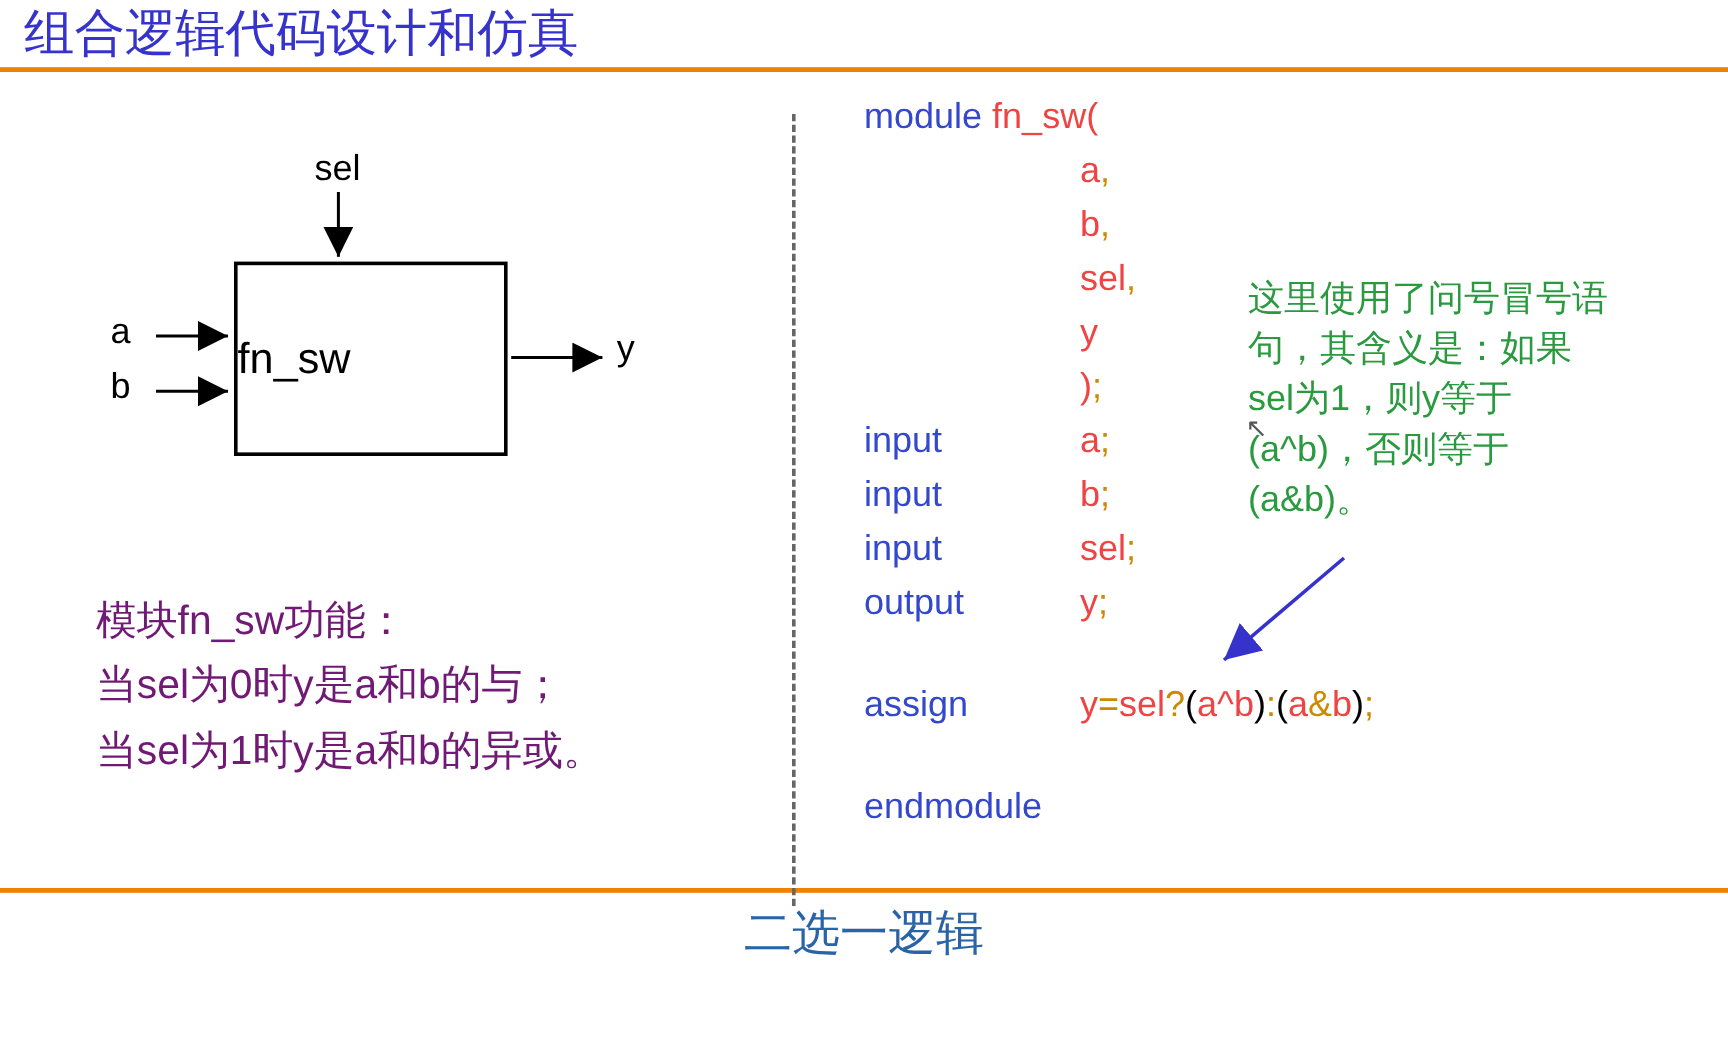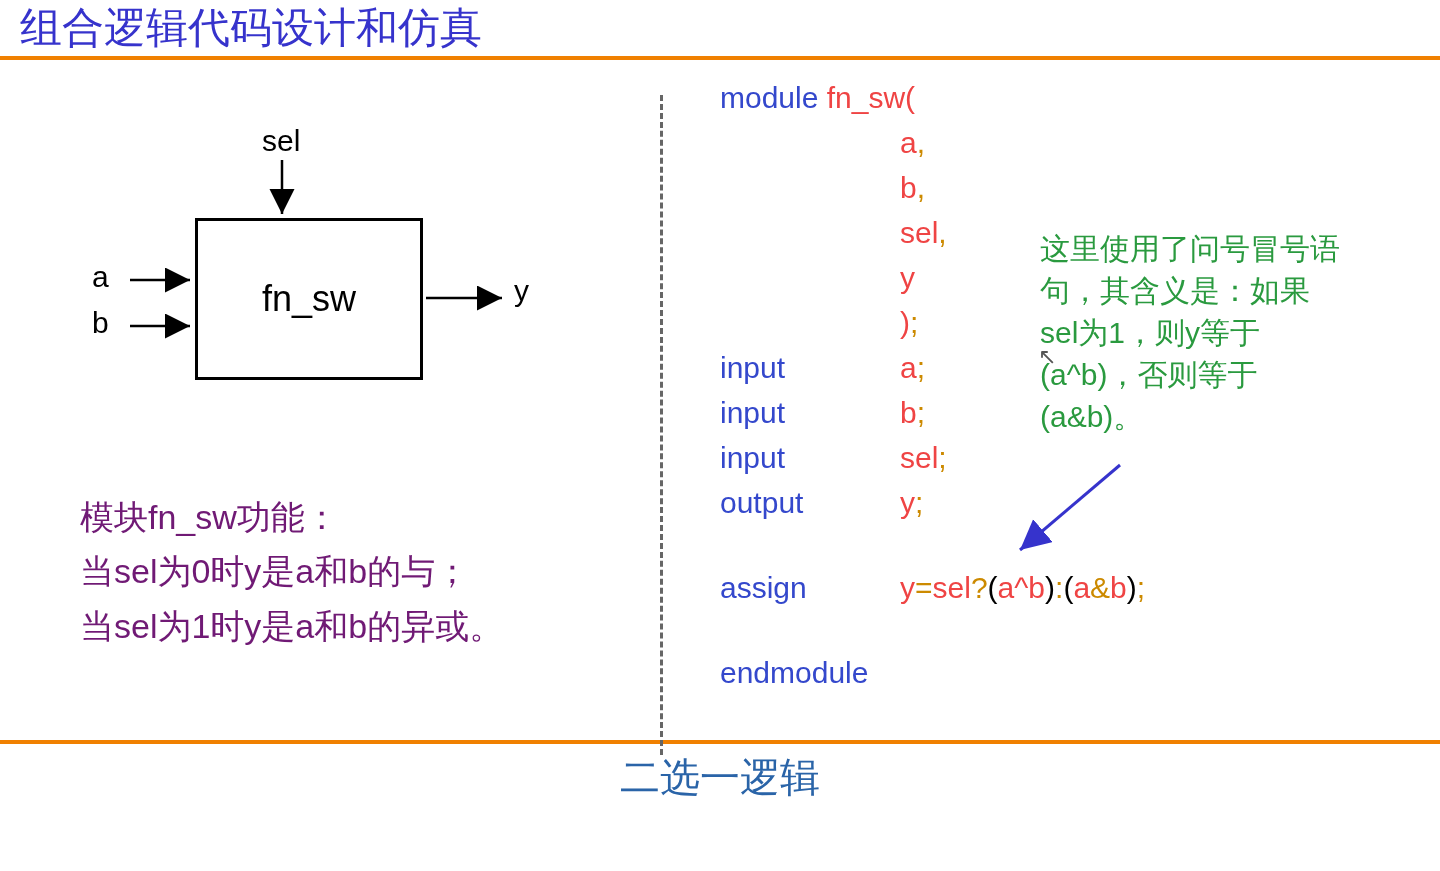--- a/index.html
+++ b/index.html
@@ -50,21 +50,21 @@
       width: 560px;
       height: 340px;
       margin-top: 30px;
     }
     .sel-label { position: absolute; left: 232px; top: 14px; font-size: 30px; }
     .a-label { position: absolute; left: 62px; top: 150px; font-size: 30px; }
     .b-label { position: absolute; left: 62px; top: 196px; font-size: 30px; }
     .y-label { position: absolute; left: 484px; top: 164px; font-size: 30px; }
     .box {
       position: absolute; left: 165px; top: 108px; width: 228px; height: 162px;
-      border: 3px solid #000; display: flex; align-items: center; justify-content: center;
+      border: 3px solid #000; display: flex; align-items: center; 
       font-size: 36px;
     }
     .desc-block { margin-top: 40px; padding-left: 50px; font-size: 34px; color: #701a75; line-height: 1.6; }
     .kw { color: #3448cc; }
     .port { font-family: Liberation Sans, sans-serif; color: #ef4444; }
     .semi { color: #cc8a00; font-weight: 500; font-family: Arial, sans-serif; }
     .comma { color: #cc8a00; font-family: Arial, sans-serif; }
     .eq { color: #cc8a00; font-family: Arial, sans-serif; }
     .paren { color: #000; font-family: Arial, sans-serif; }
     .annot {

